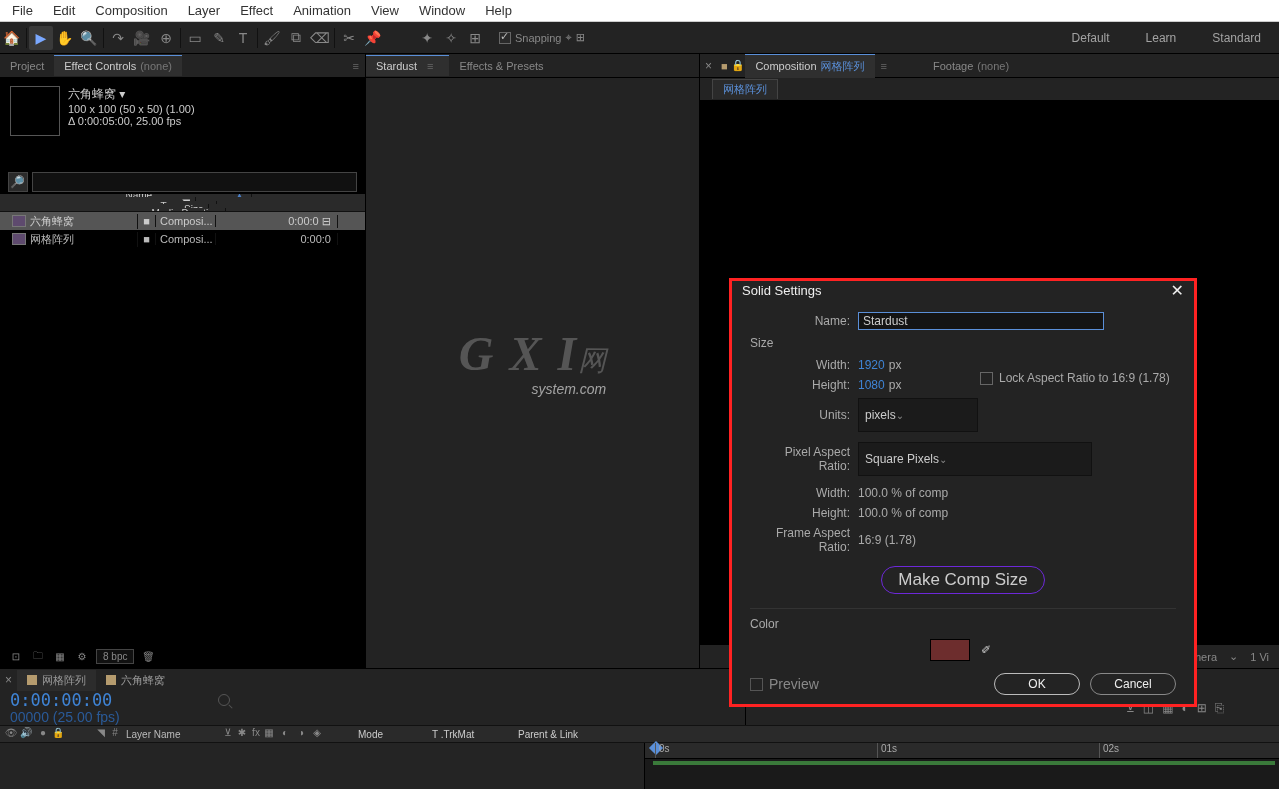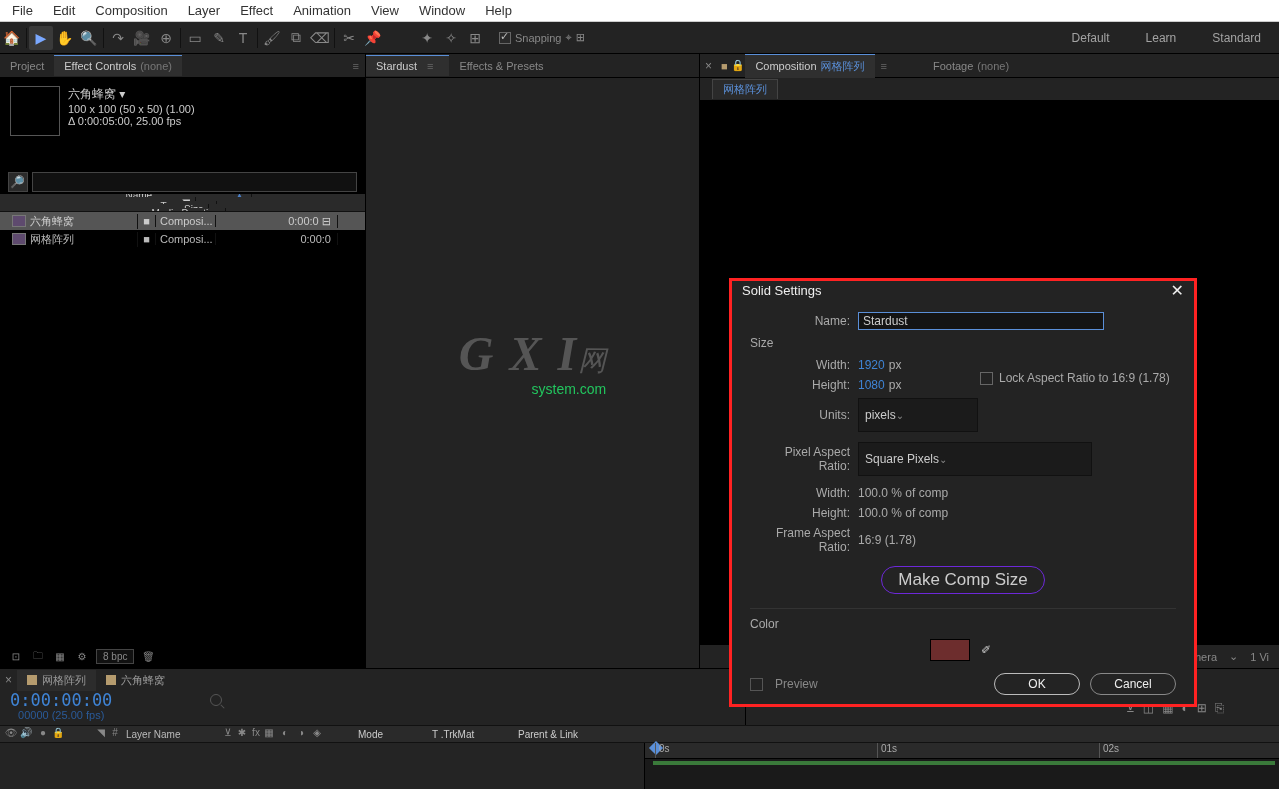--- a/index.html
+++ b/index.html
@@ -51,21 +51,21 @@
 .row-ico { width: 14px; height: 12px; background: #5e4a6e; border: 1px solid #777; margin-right: 4px; display: inline-block; }
 
 .proj-footer { margin-top: auto; display: flex; align-items: center; gap: 6px; padding: 4px 8px; height: 24px; color: #888; font-size: 10px; }
 .proj-footer .ico { width: 16px; height: 14px; color: #888; display: inline-flex; align-items: center; justify-content: center; }
 .bpc-box { background: #111; border: 1px solid #444; padding: 1px 6px; }
 
 
 .mid { flex: 1; background: #232323; border-right: 1px solid #000; position: relative; }
 .watermark { position: absolute; left: 50%; top: 50%; transform: translate(-50%,-50%); text-align: center; }
 .watermark .big { font-family: Georgia, serif; font-size: 48px; font-style: italic; font-weight: bold; color: #555; letter-spacing: 2px; }
-.watermark .small { font-size: 14px; color: #22c55e; text-align: right; }
+.watermark .small { font-size: 14px; font-style: italic; color: #a3a3a3; text-align: right; }
 
 
 .comp { width: 579px; background: #232323; display: flex; flex-direction: column; }
 .comp-tabs { display: flex; align-items: center; height: 24px; font-size: 11px; border-bottom: 1px solid #000; }
 .comp-tabs .active { background: #2f2f2f; }
 .subtab-row { height: 22px; display: flex; align-items: center; padding-left: 12px; background: #232323; }
 .subtab { padding: 2px 10px; color: #5a8fd8; border: 1px solid #444; border-bottom: none; background: #2a2a2a; font-size: 11px; }
 .viewer { flex: 1; background: #000; }
 .comp-footer { height: 24px; background: #232323; display: flex; align-items: center; padding: 0 6px; gap: 8px; color: #888; font-size: 11px; border-top: 1px solid #000; }
 .comp-footer .spacer { flex: 1; }
@@ -73,21 +73,21 @@
 
 
 .timeline { background: #1d1d1d; height: 131px; border-top: 1px solid #000; display: flex; flex-direction: column; position: relative; }
 .tl-tabs { display: flex; align-items: center; height: 22px; background: #232323; font-size: 11px; }
 .tl-tab { display: flex; align-items: center; gap: 5px; padding: 3px 10px; }
 .tl-tab.active { background: #2c2c2c; }
 .tl-sq { width: 10px; height: 10px; background: #b59b6e; }
 .tl-head { display: flex; height: 34px; background: #232323; }
 .tl-left { width: 746px; display: flex; flex-direction: column; border-right: 1px solid #000; padding-left: 10px; }
 .timecode { color: #3f84d6; font-size: 17px; font-family: "Consolas", monospace; line-height: 18px; }
-.frameinfo { color: #2a5a98; font-size: 11px; text-align: center; }
+.frameinfo { color: #2a5a98; font-size: 14px; }
 .tl-col-row { display: flex; align-items: center; height: 18px; background: #2a2a2a; border-top: 1px solid #111; border-bottom: 1px solid #111; }
 .tl-icons-col { width: 86px; display: flex; align-items: center; gap: 2px; padding-left: 4px; }
 .tl-small-ico { width: 14px; height: 14px; color: #888; font-size: 10px; text-align: center; }
 .layername-head { width: 100px; color: #bbb; font-size: 10px; padding-left: 4px; }
 .tl-empty { flex: 1; background: #242424; }
 .tl-right { flex: 1; display: flex; flex-direction: column; }
 .ruler { height: 16px; background: #2a2a2a; position: relative; font-size: 10px; color: #aaa; border-bottom: 1px solid #000; }
 .ruler-mark { position: absolute; top: 0; height: 100%; border-left: 1px solid #555; padding-left: 3px; }
 .playhead { position: absolute; top: 0; height: 100%; border-left: 1px solid #5a8fd8; }
 .playhead-cap { position: absolute; top: 0; width: 10px; height: 10px; background: #5a8fd8; transform: translateX(-50%) rotate(45deg); }
@@ -112,21 +112,21 @@
 .dlg-unit { color: #aaa; margin-left: 4px; }
 .dlg-select { background: #1b1b1b; border: 1px solid #111; height: 20px; width: 160px; color: #ccc; padding: 16px 6px; font-size: 12px; display: flex; align-items: center; justify-content: flex-start; }
 .dlg-select .chev { color: #888; font-size: 10px; }
 .dlg-section { color: #aaa; font-size: 12px; margin: 6px 0 8px 0; }
 .lock-check { display: flex; align-items: center; gap: 6px; font-size: 12px; color: #aaa; }
 .lock-box { width: 13px; height: 13px; border: 1px solid #666; }
 .comp-size-btn { border: 1px solid #6d28d9; border-radius: 14px; padding: 3px 16px; color: #ccc; font-size: 17px; background: transparent; display: inline-block; }
 .color-swatch { width: 40px; height: 22px; background: #6d2d2d; border: 1px solid #000; }
 .eyedrop { width: 20px; height: 22px; display: flex; align-items: center; justify-content: center; color: #ccc; margin-left: 6px; }
 .dlg-footer { display: flex; align-items: center; padding: 0 18px 12px 18px; gap: 10px; }
-.prev-check { display: flex; align-items: center; gap: 12px; color: #888; font-size: 12px; }
+.prev-check { display: flex; align-items: center; gap: 6px; color: #888; font-size: 14px; }
 .prev-box { width: 13px; height: 13px; border: 1px solid #555; }
 .dlg-btn { border: 1px solid #888; border-radius: 14px; width: 86px; text-align: center; padding: 3px 0; color: #eee; font-size: 12px; }
 .dlg-btn.primary { border-color: #bbb; }
 </style>
 </head>
 <body>
 
 <div class="menubar">
   <span>File</span>
   <span>Edit</span>

